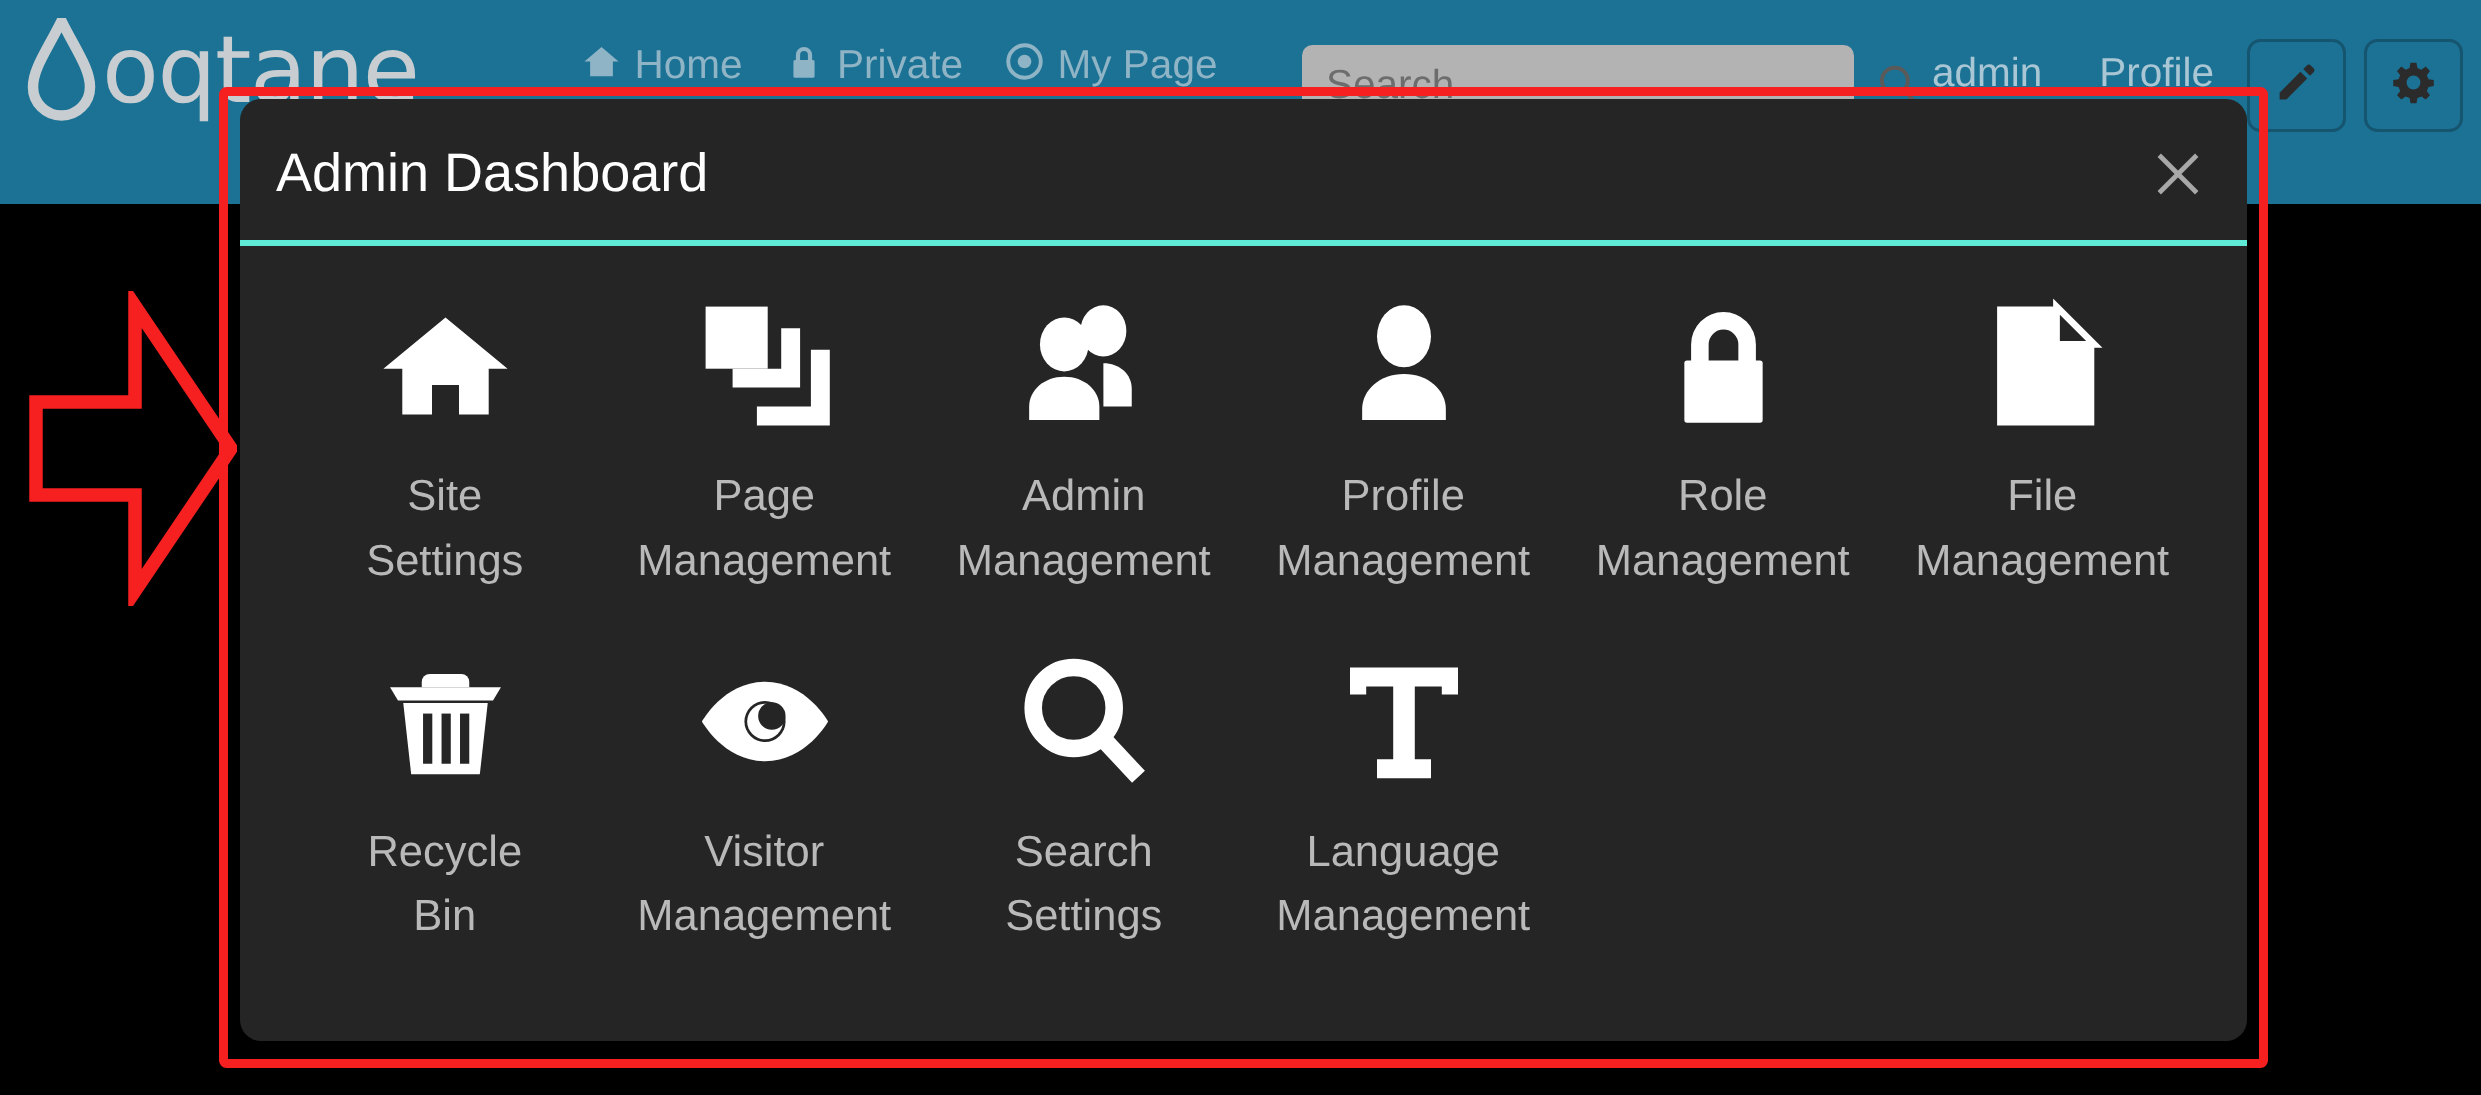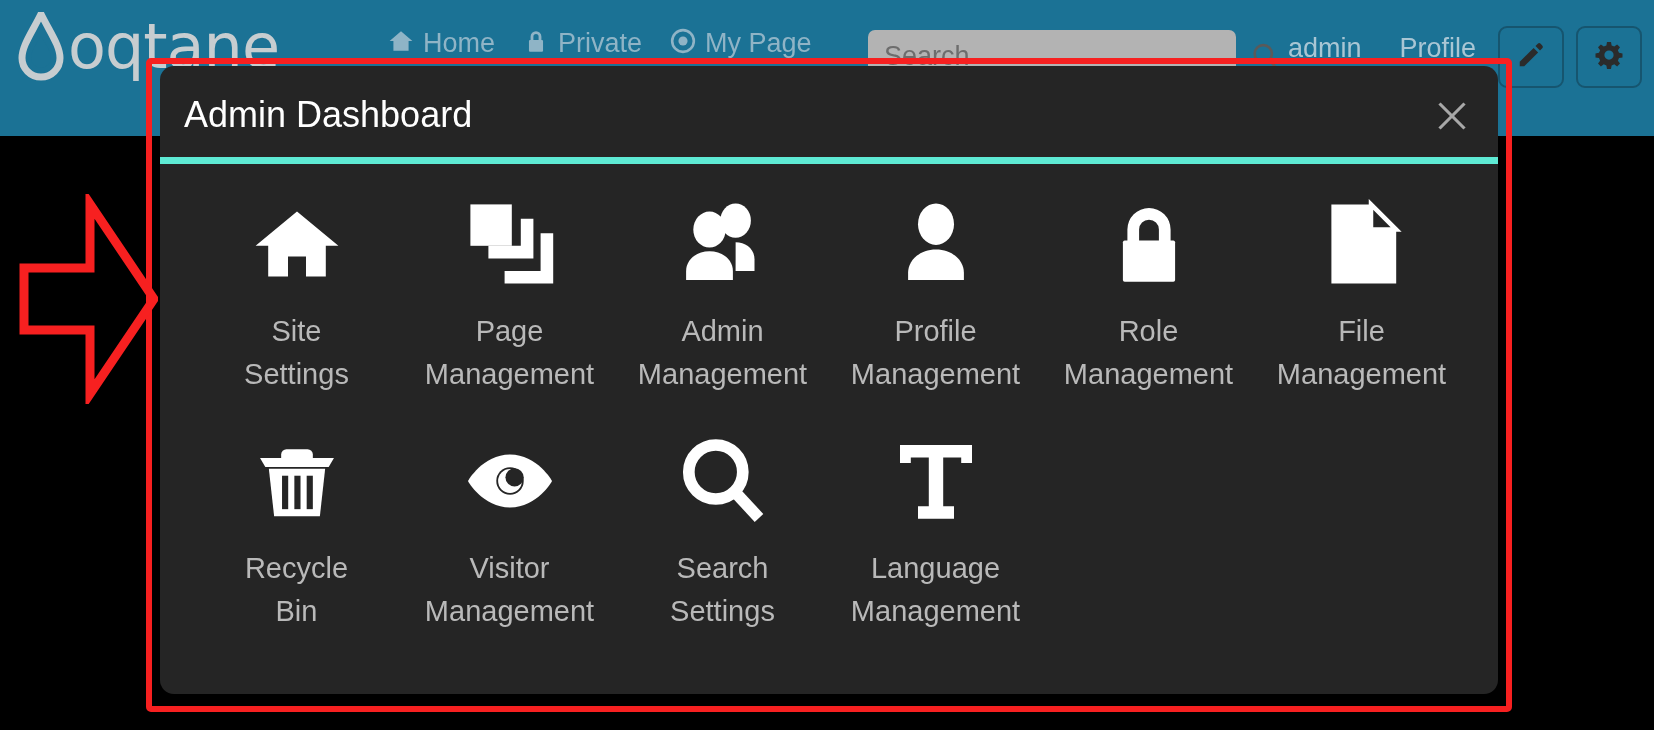--- a/index.html
+++ b/index.html
@@ -136,21 +136,21 @@
     width: 1338px;
     height: 628px;
     background: #252525;
     border-radius: 14px;
     z-index: 5;
   }
 
   #modal-header {
     position: relative;
     height: 98px;
-    border-bottom: 7px solid #5eead4;
+    border-bottom: 4px solid #5eead4;
   }
   #modal-title {
     position: absolute;
     left: 24px; top: 28px;
     font-size: 36px;
     color: #ffffff;
   }
   #modal-close {
     position: absolute;
     right: 22px; top: 26px;

